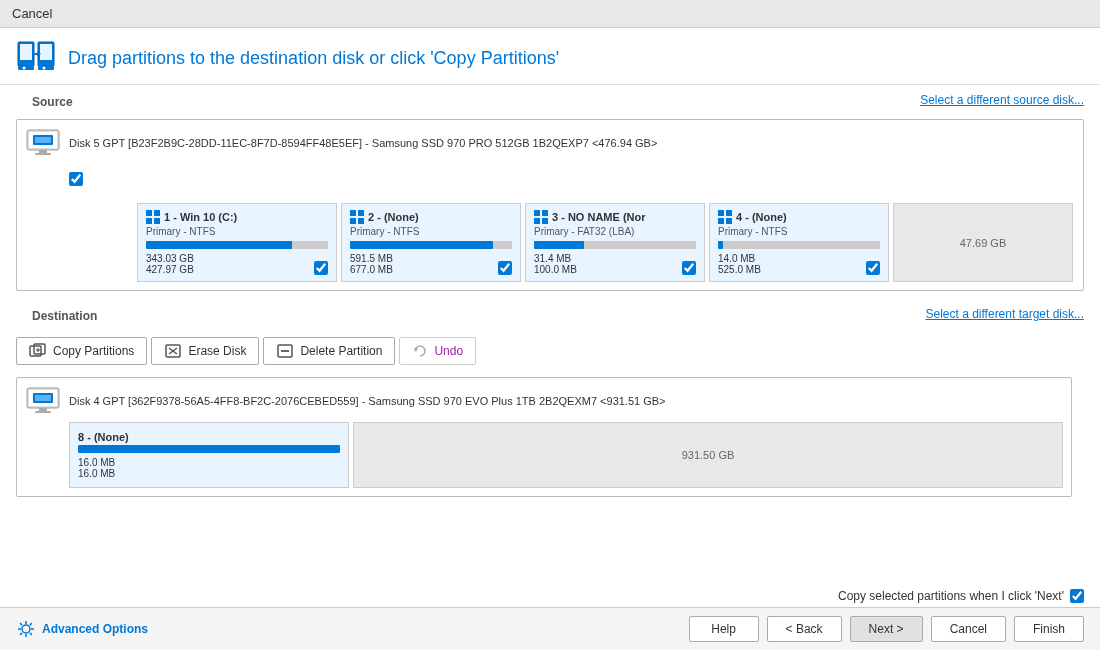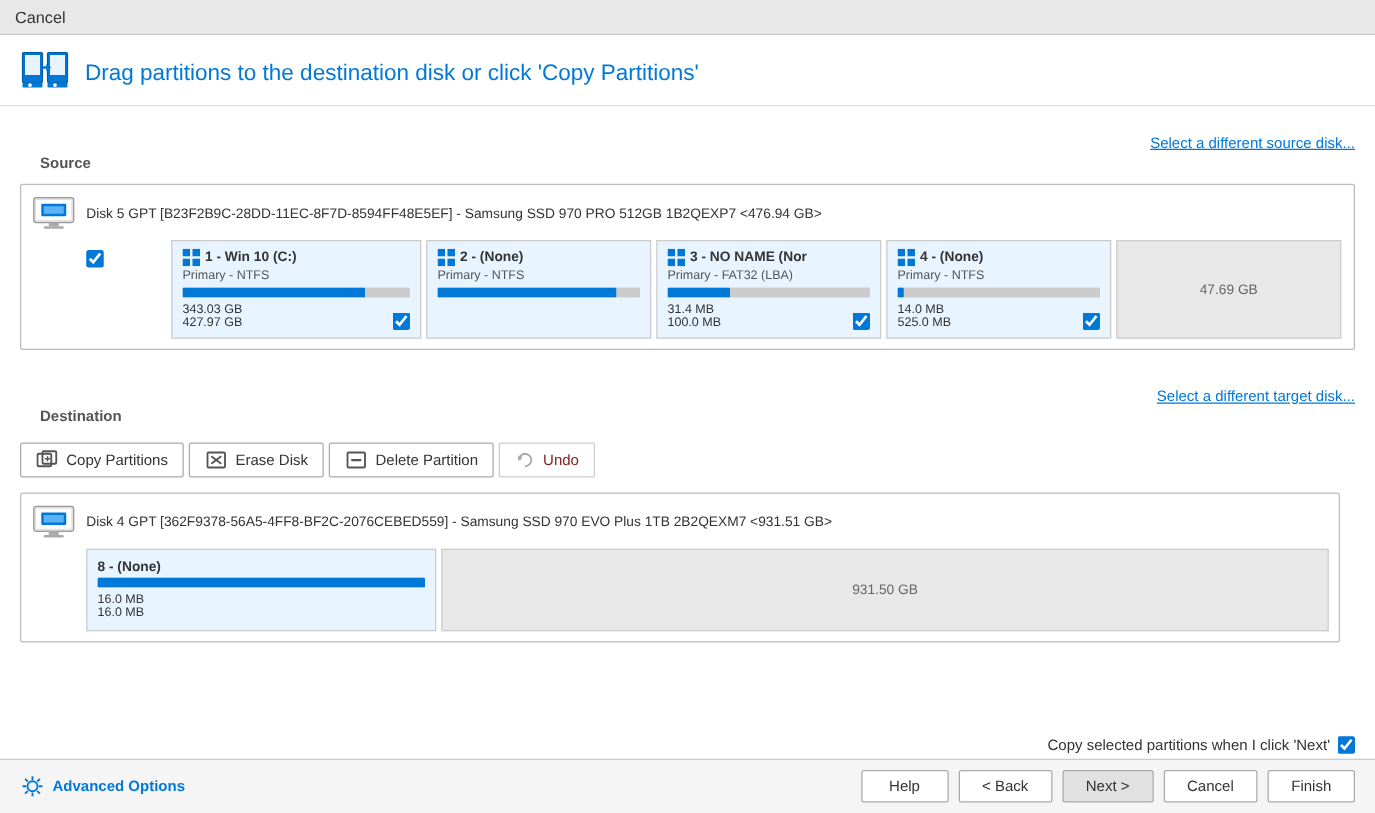--- a/index.html
+++ b/index.html
@@ -42,21 +42,20 @@
     }
     .disk-icon-large {
       width: 40px;
       height: 36px;
     }
     .section-label {
       font-size: 12px;
       color: #555;
       font-weight: 600;
       padding: 6px 16px 2px 16px;
-      margin-top: 28px;
     }
     .section-link {
       color: #0078d7;
       text-decoration: underline;
       cursor: pointer;
       font-size: 12px;
     }
     .section-header {
       display: flex;
       justify-content: space-between;
@@ -82,20 +81,21 @@
     }
     .disk-info-text {
       font-size: 11px;
       color: #333;
     }
     .partitions-row {
       display: flex;
       align-items: stretch;
       gap: 0;
       margin-left: 50px;
+      margin-top: 39px;
     }
     .partition-card {
       border: 1px solid #ccc;
       background: #e8f4ff;
       padding: 6px 8px;
       min-width: 180px;
       flex: 1;
       margin-right: 2px;
       position: relative;
     }
@@ -167,21 +167,21 @@
       gap: 6px;
       padding: 5px 12px;
       background: #fff;
       border: 1px solid #aaa;
       border-radius: 2px;
       cursor: pointer;
       font-size: 12px;
       color: #333;
     }
     .toolbar-btn.disabled {
-      color: #7f1d1d;
+      color: #a21caf;
       border-color: #ccc;
     }
     .dest-partition-card {
       background: #e8f4ff;
       border: 1px solid #ccc;
       padding: 8px;
       min-width: 280px;
       max-width: 290px;
     }
     .dest-partition-card .progress-bar-fill {
@@ -338,20 +338,27 @@
                 <rect x="0" y="0" width="6" height="6" fill="#0078d7"></rect>
                 <rect x="8" y="0" width="6" height="6" fill="#0078d7"></rect>
                 <rect x="0" y="8" width="6" height="6" fill="#0078d7"></rect>
                 <rect x="8" y="8" width="6" height="6" fill="#0078d7"></rect>
               </svg>
               <span>2 - (None)</span>
             </div>
             <div class="partition-type">Primary - NTFS</div>
             <div class="progress-bar-bg">
               <div class="progress-bar-fill" style="width:88%"></div>
+            </div>
+            <div class="partition-sizes">
+              <div class="partition-sizes-col">
+                <span>591.5 MB</span>
+                <span>677.0 MB</span>
+              </div>
+              <input type="checkbox" class="checkbox-inline" checked="" style="">
             </div>
           </div>
 
           <div class="partition-card" style="flex:1;">
             <div class="partition-title">
               <svg width="14" height="14" viewBox="0 0 14 14">
                 <rect x="0" y="0" width="6" height="6" fill="#0078d7"></rect>
                 <rect x="8" y="0" width="6" height="6" fill="#0078d7"></rect>
                 <rect x="0" y="8" width="6" height="6" fill="#0078d7"></rect>
                 <rect x="8" y="8" width="6" height="6" fill="#0078d7"></rect>

